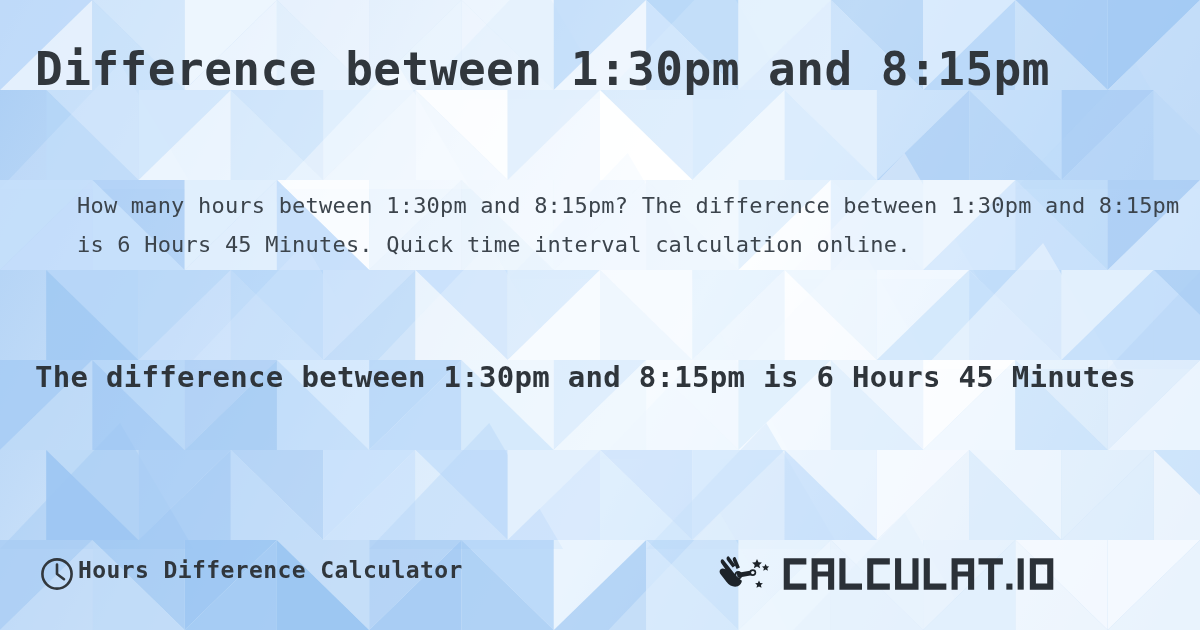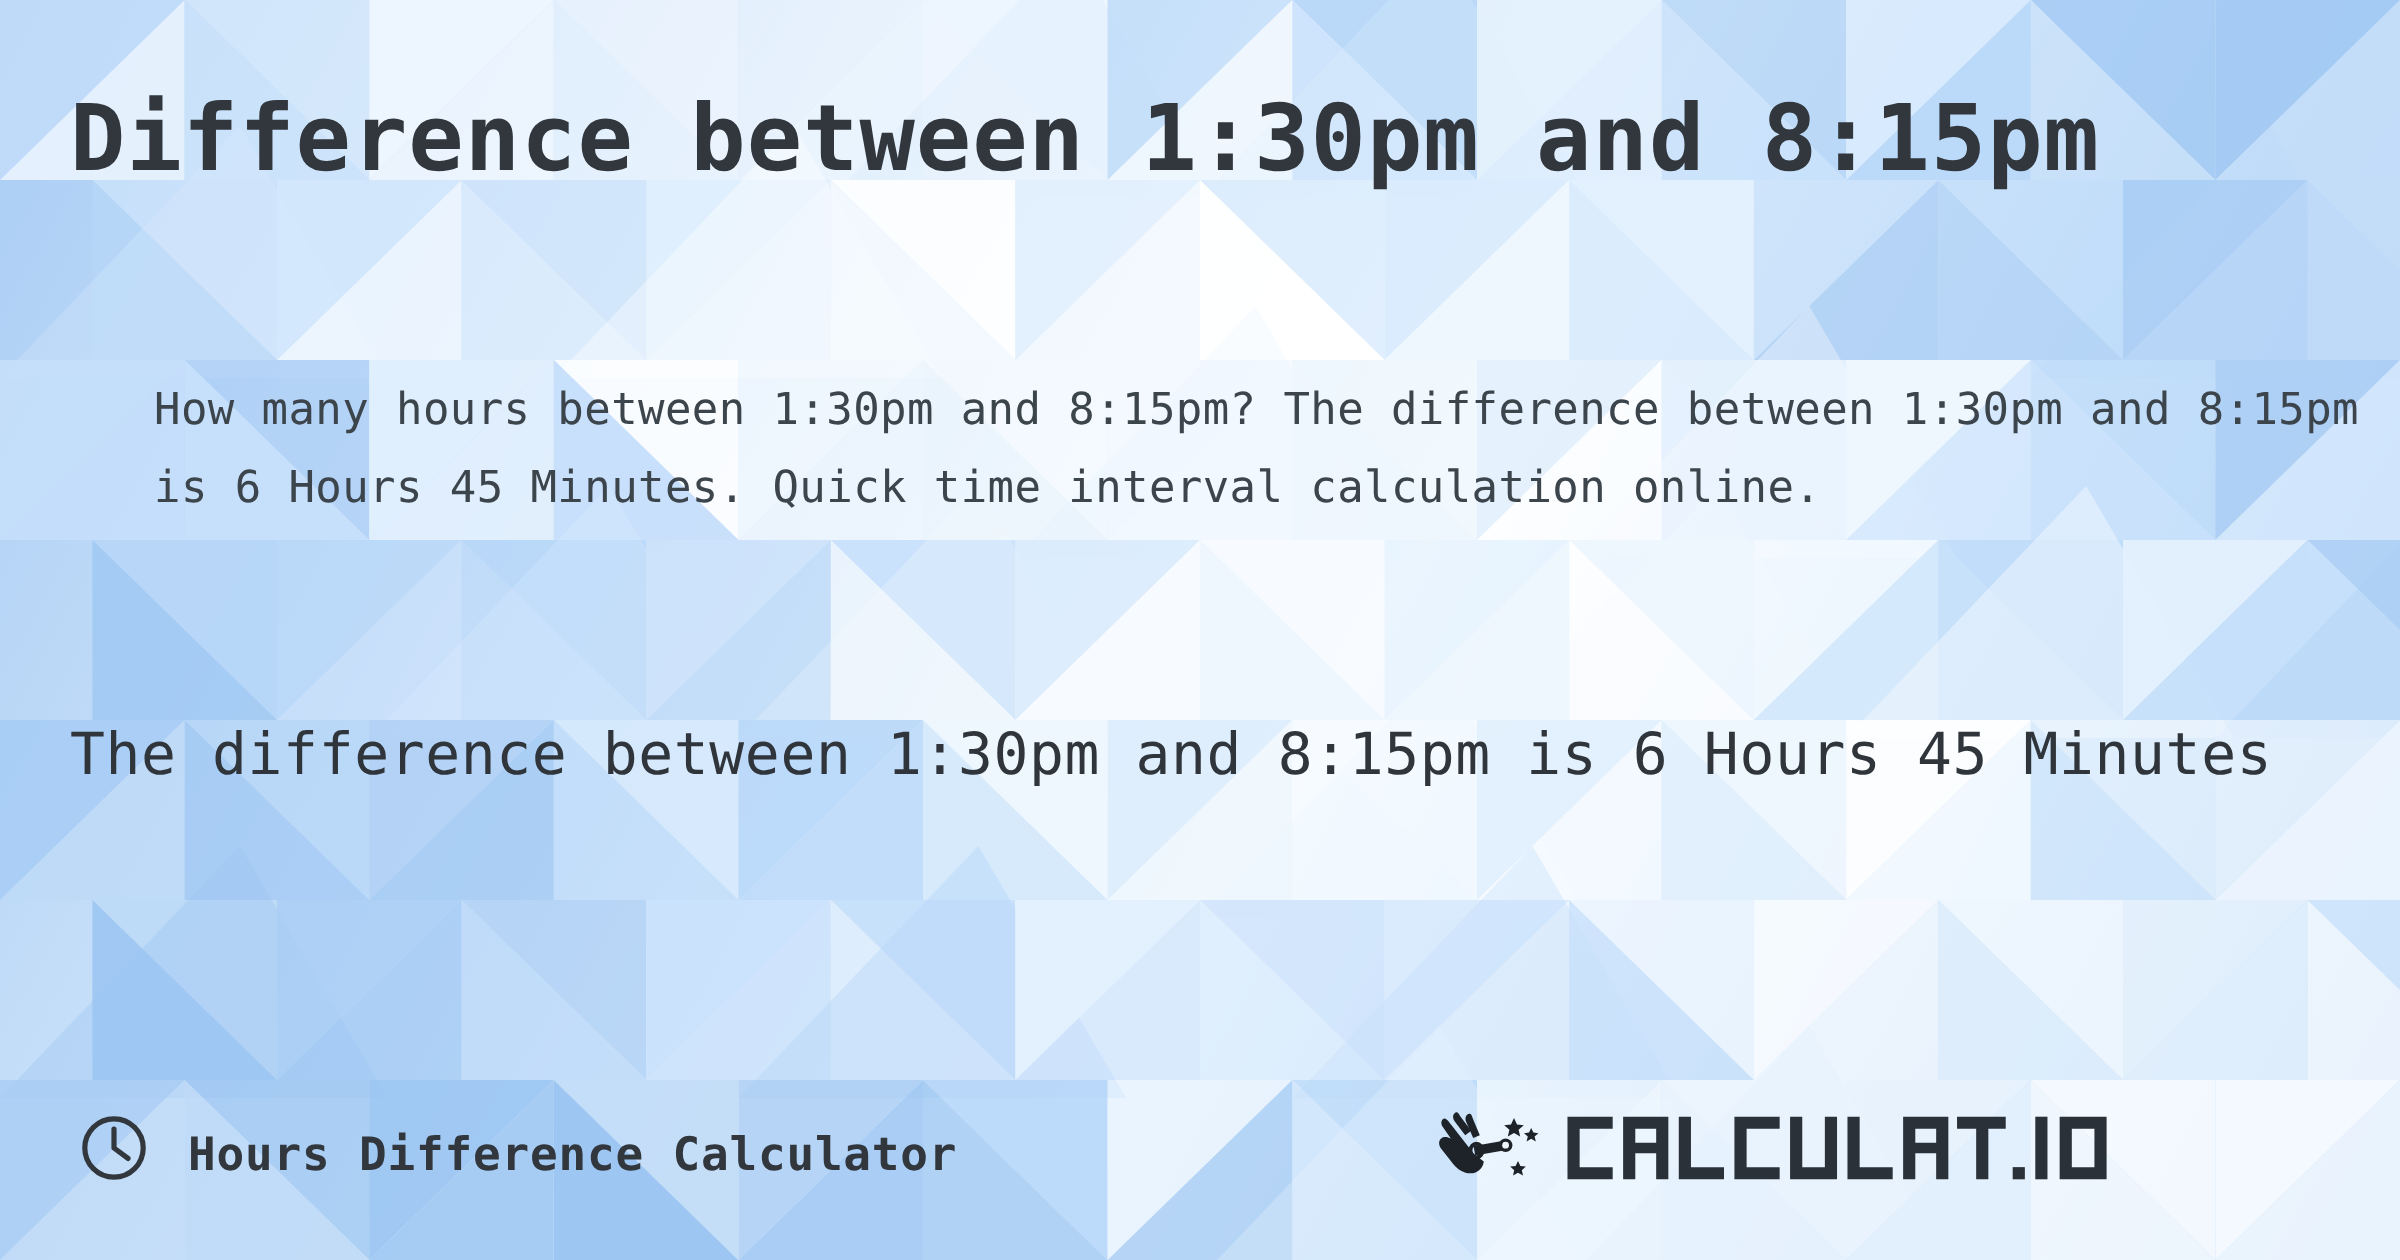--- a/index.html
+++ b/index.html
@@ -48,40 +48,40 @@
     line-height:1.78;
     letter-spacing:0.2px;
     margin-left:42px;
   }
 
   .result-heading{
     position:absolute;
     left:35px; top:355px;
     width:1110px;
     font-size:29px;
-    font-weight:400;
+    font-weight:700;
     color:#2f353b;
     line-height:1.52;
     letter-spacing:0.3px;
   }
 
   
   .footer{
     position:absolute;
     left:0; right:0; bottom:28px;
     height:56px;
     display:flex;
     align-items:center;
     justify-content:space-between;
     padding:0 35px 0 40px;
   }
   .footer-left{
     display:flex;
-    align-items:flex-end;
-    gap:20px;
+    align-items:flex-start;
+    gap:4px;
   }
   .clock-icon{ width:34px; height:34px; display:block; flex:none; }
   .footer-label{
     font-size:23px;
     font-weight:700;
     color:#31373d;
     letter-spacing:0.4px;
     white-space:nowrap;
   }
 

